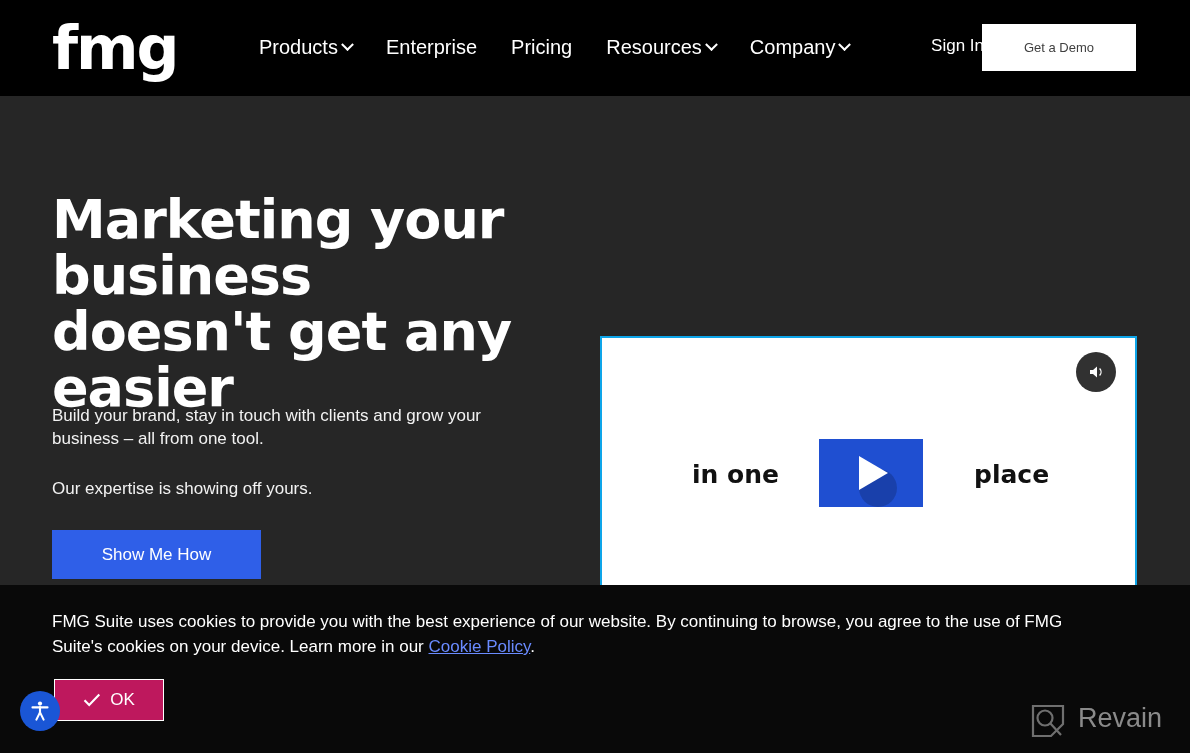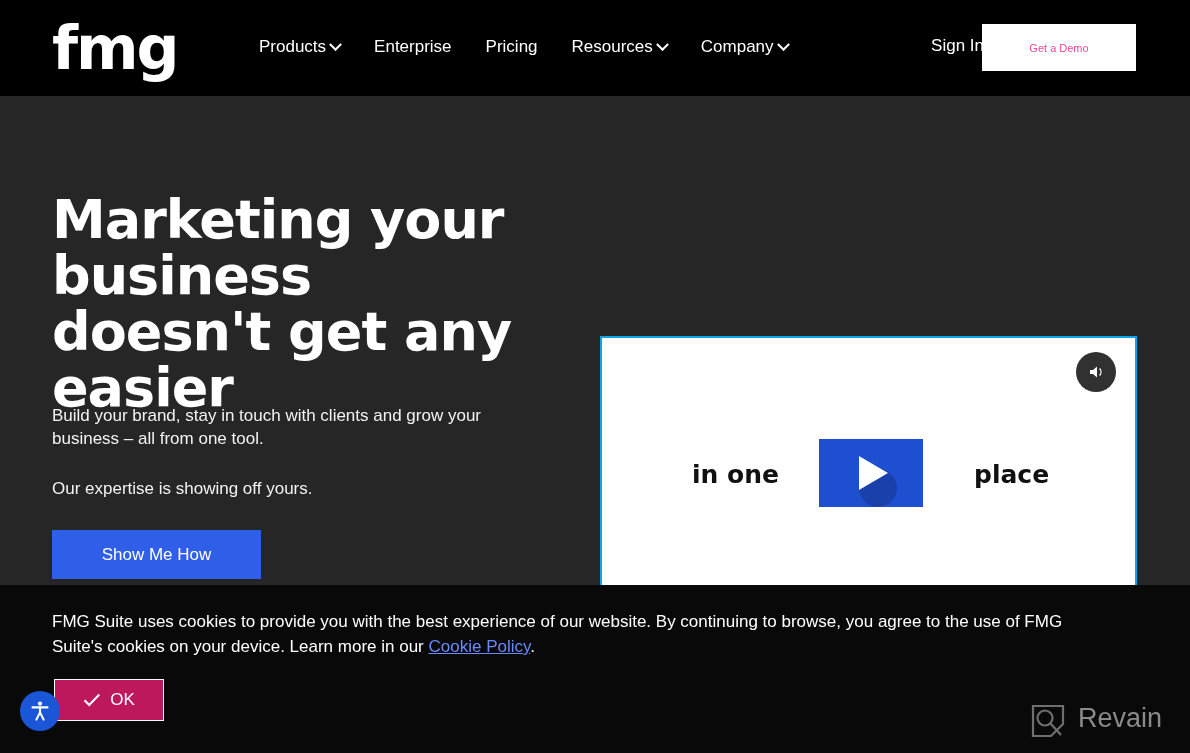--- a/index.html
+++ b/index.html
@@ -27,38 +27,38 @@
     font-family: "DejaVu Sans", sans-serif;
     font-size: 60px; font-weight: 700; color: #ffffff;
     letter-spacing: -2px; line-height: 1;
   }
   .nav {
     position: absolute; left: 259px; top: 34px;
     display: flex; align-items: center; gap: 34px;
   }
   .nav-item {
     display: flex; align-items: center; gap: 5px;
-    color: #ffffff; font-size: 17px; line-height: 26px;
+    color: #ffffff; font-size: 20px; line-height: 26px;
     cursor: pointer; white-space: nowrap;
   }
   .chev {
     display: inline-block; width: 9px; height: 9px;
     border-right: 2px solid #ffffff; border-bottom: 2px solid #ffffff;
     transform: rotate(45deg) translate(-2px,-2px);
   }
   .signin {
     position: absolute; right: 206px; top: 36px;
     color: #ffffff; font-size: 17px; cursor: pointer; white-space: nowrap;
   }
   .demo-btn {
     position: absolute; right: 54px; top: 24px;
     width: 154px; height: 47px;
-    background: #ffffff; color: #ec4899;
+    background: #ffffff; color: #404040;
     display: flex; align-items: center; justify-content: center;
-    font-size: 11px; cursor: pointer; border: none;
+    font-size: 13px; cursor: pointer; border: none;
     font-family: "Liberation Sans", sans-serif;
   }
 
   
   .hero { position: absolute; top: 96px; left: 0; width: 1190px; height: 489px; background: #262626; }
   .headline {
     position: absolute; left: 52px; top: 96px;
     width: 470px;
     font-family: "DejaVu Sans", sans-serif;
     font-size: 54px; font-weight: 700; color: #ffffff;

